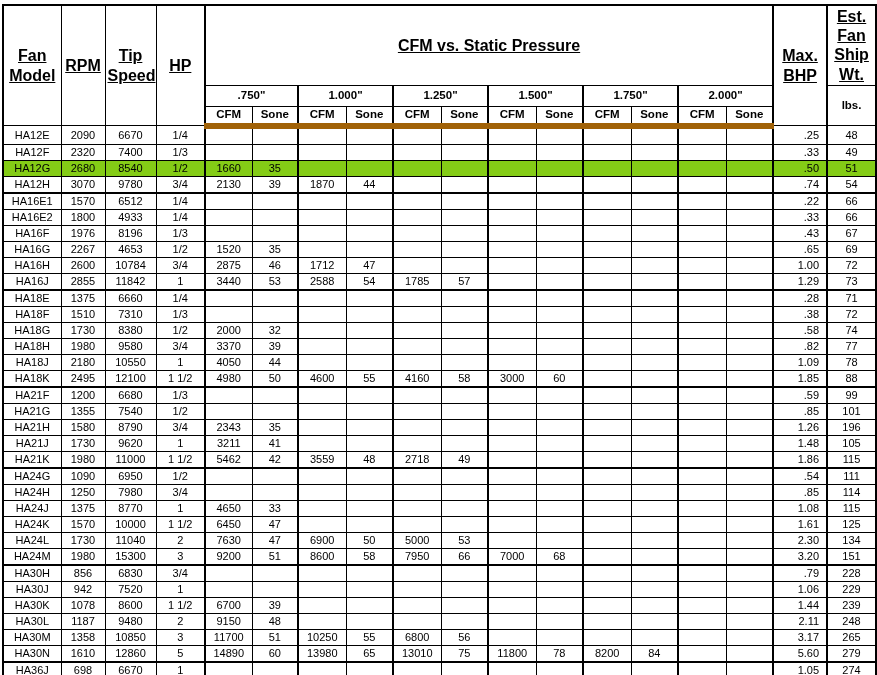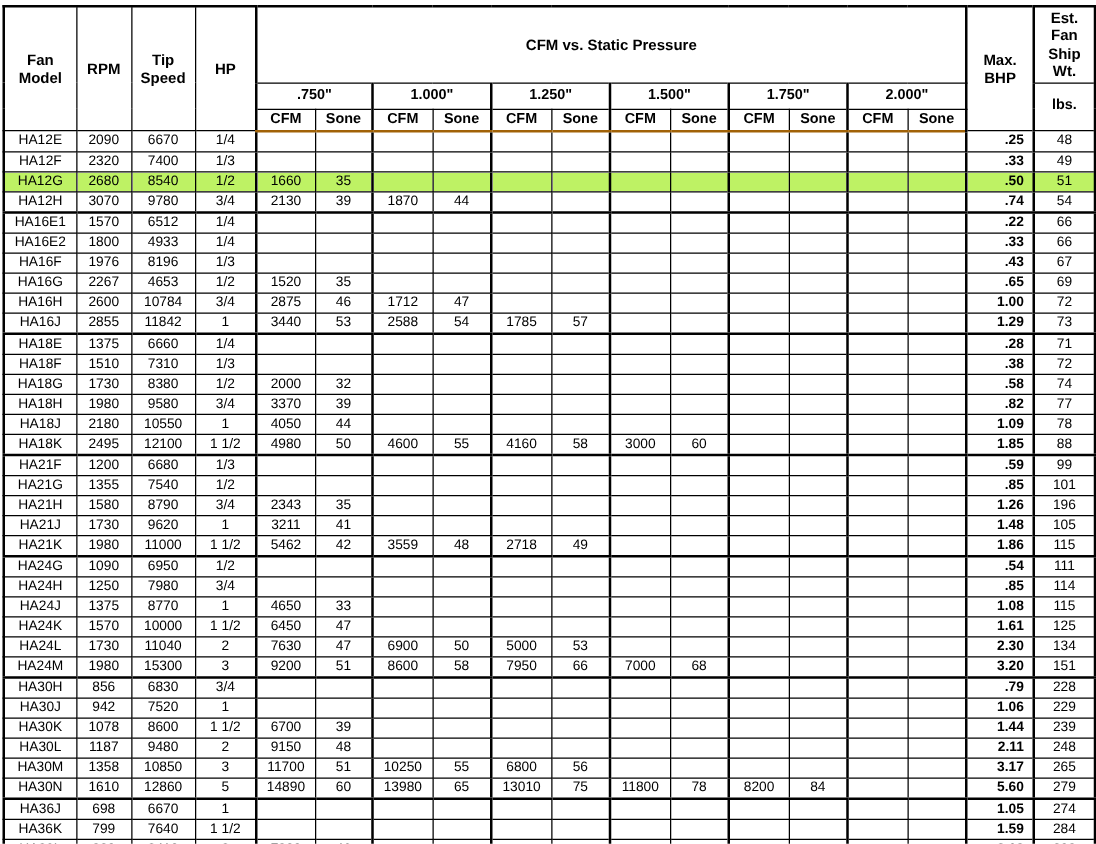--- a/index.html
+++ b/index.html
@@ -3,27 +3,27 @@
 <meta charset="utf-8">
 <style>
   html,body{margin:0;padding:0;background:#ffffff;}
   body{width:877px;height:675px;font-family:"Liberation Sans",sans-serif;color:#000;}
   .wrap{padding:4px 1px 0 2px;}
   table{border-collapse:collapse;table-layout:fixed;width:874px;}
   th,td{border:1px solid #000;overflow:hidden;white-space:nowrap;}
   th{font-weight:bold;font-size:11.5px;text-align:center;white-space:normal;line-height:1.2;padding:1px 2px;background:#fff;}
   td{font-size:11px;text-align:center;height:15px;padding:0 2px;line-height:1;}
   table{border:2px solid #000;}
-  tr.hl td{background:#bef264;}
+  tr.hl td{background:#84cc16;}
   tr.group-end td{border-bottom:2px solid #000;}
-  thead tr.subhead th{border-bottom:2px solid #a16207;height:14px;margin-left:28px;}
+  thead tr.subhead th{border-bottom:6px solid #a16207;height:14px;margin-left:28px;}
   th.pair-start, td.pair-start{border-left:2px solid #000;}
   th.wt-start, td.wt-start{border-left:2px solid #000;}
-  td.bhp{text-align:right;padding-right:7px;font-weight:bold;}
-  tr.title-row th{height:26px;font-size:12px;}
+  td.bhp{text-align:right;padding-right:7px;}
+  tr.title-row th{height:26px;font-size:16px;text-decoration:underline;}
   tr.press-row th{height:18px;}
 </style>
 </head>
 <body>
 
 <div class="wrap">
   <table>
     <colgroup>
       <col style="width:58px">
         <col style="width:44px">

